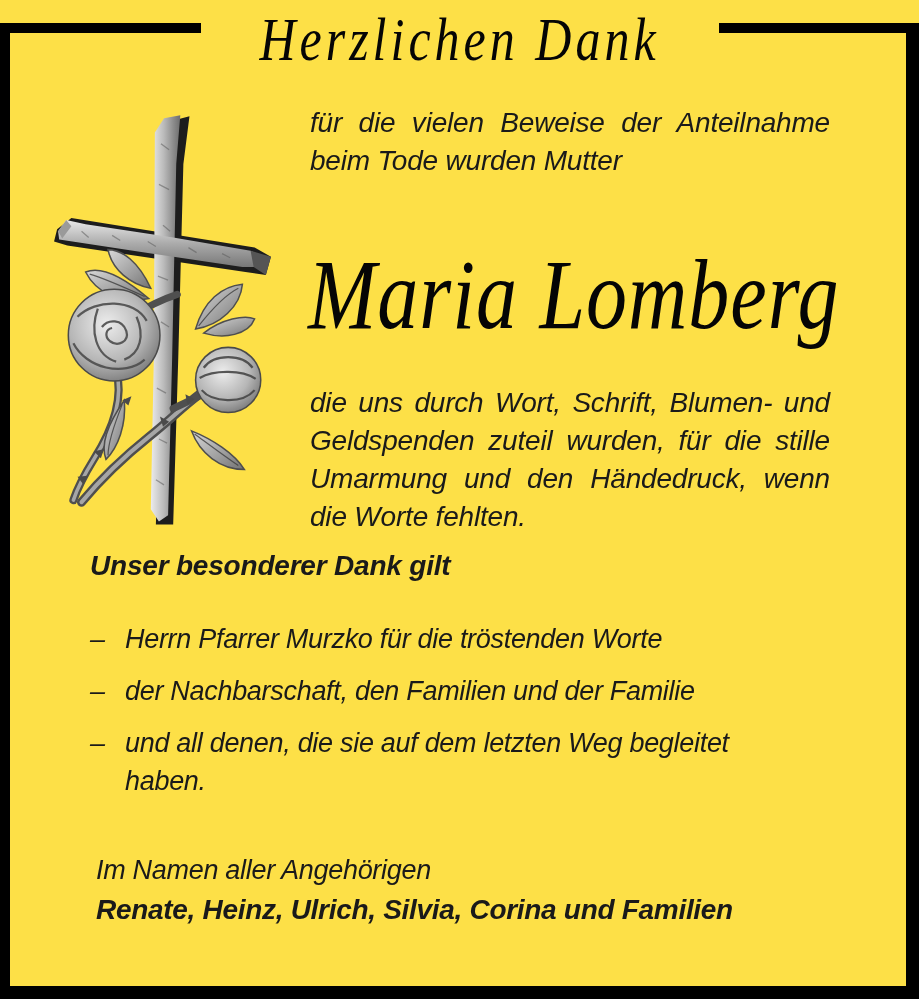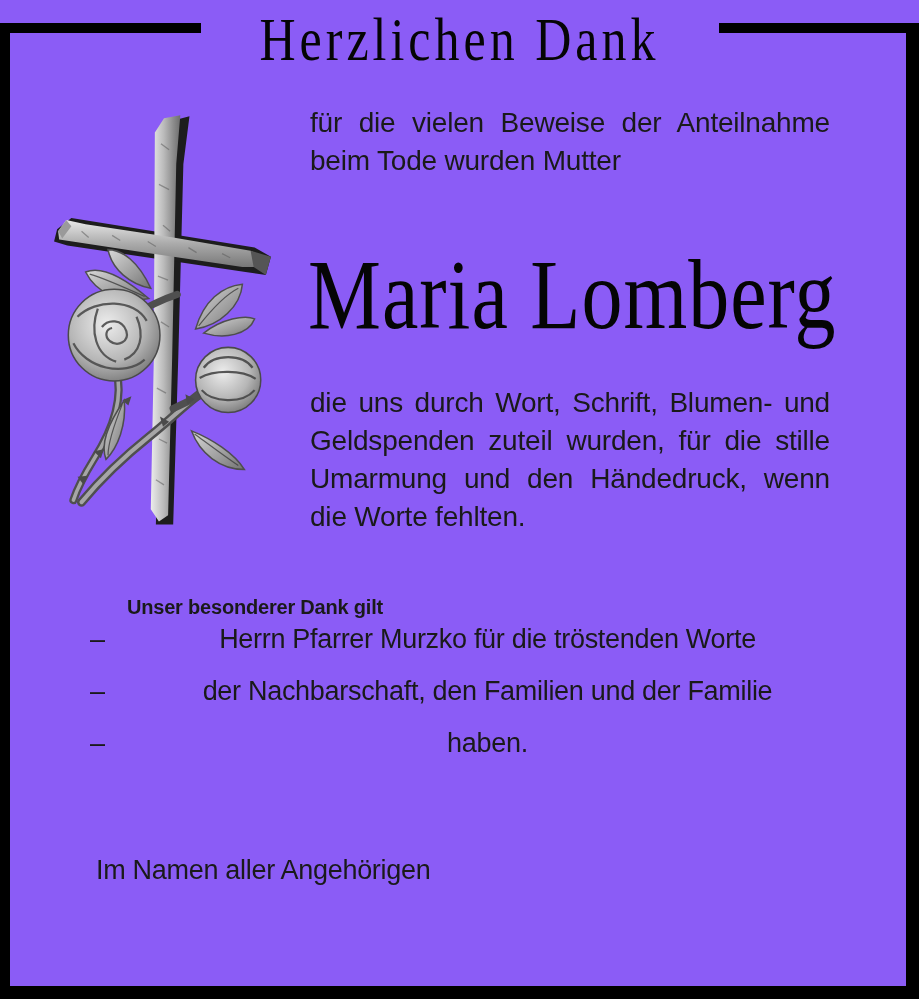--- a/index.html
+++ b/index.html
@@ -1,23 +1,24 @@
 <!DOCTYPE html>
 <html lang="de"><head>
 <meta charset="utf-8">
 <style>
   html, body { margin: 0; padding: 0; background: #ffffff; }
   .page {
     position: relative;
     width: 919px;
     height: 999px;
-    background: #8b5cf6;
+    background: #fde047;
     overflow: hidden;
     font-family: "Liberation Sans", "DejaVu Sans", sans-serif;
     color: #1a1a1a;
+    font-style: italic;
   }
   
   .bar { position: absolute; background: #000; }
   .bar-top-left    { left: 0;     top: 23px;  width: 201px; height: 10px; }
   .bar-top-right   { left: 719px; top: 23px;  width: 200px; height: 10px; }
   .bar-left        { left: 0;     top: 23px;  width: 10px;  height: 976px; }
   .bar-right       { left: 906px; top: 23px;  width: 13px;  height: 976px; }
   .bar-bottom      { left: 0;     top: 986px; width: 919px; height: 13px; }
 
   
@@ -58,35 +59,34 @@
     position: absolute;
     left: 310px; top: 384px; width: 520px;
     font-size: 28px; line-height: 38px;
     letter-spacing: -0.2px;
   }
   .line { display: block; white-space: nowrap; }
   .line.just { white-space: normal; text-align: justify; text-align-last: justify; }
 
   .thanks-heading {
     position: absolute;
-    left: 90px; top: 596px;
-    font-size: 20px; font-weight: 700;
+    left: 90px; top: 550px;
+    font-size: 28px; font-weight: 700;
     letter-spacing: -0.2px;
-    margin-left: 37px;
   }
   .thanks-list {
     position: absolute;
     left: 90px; top: 620px; width: 760px;
     display: flex; flex-direction: column; row-gap: 14px;
     font-size: 27px; line-height: 38px;
     letter-spacing: -0.3px;
   }
   .thanks-item { display: flex; }
   .thanks-item .dash { width: 35px; flex: 0 0 35px; }
-  .thanks-item .item-lines { flex: 1; text-align: center; }
+  .thanks-item .item-lines { flex: 1; }
 
   .closing {
     position: absolute;
     left: 96px; top: 850px;
     font-size: 27px; line-height: 40px;
     letter-spacing: -0.3px;
   }
   .closing .family { font-weight: 700; font-size: 28px; }
 
   
@@ -229,22 +229,24 @@
     <div class="thanks-item">
       <span class="dash">–</span>
       <span class="item-lines">
         <span class="line">der Nachbarschaft, den Familien und der Familie</span>
         <span class="line"></span>
       </span>
     </div>
     <div class="thanks-item">
       <span class="dash">–</span>
       <span class="item-lines">
+        <span class="line">und all denen, die sie auf dem letzten Weg begleitet</span>
         <span class="line">haben.</span>
       </span>
     </div>
   </div>
 
   <div class="closing">
     <span class="line">Im Namen aller Angehörigen</span>
+    <span class="line family">Renate, Heinz, Ulrich, Silvia, Corina und Familien</span>
   </div>
 
 </div>
 
 </body></html>

